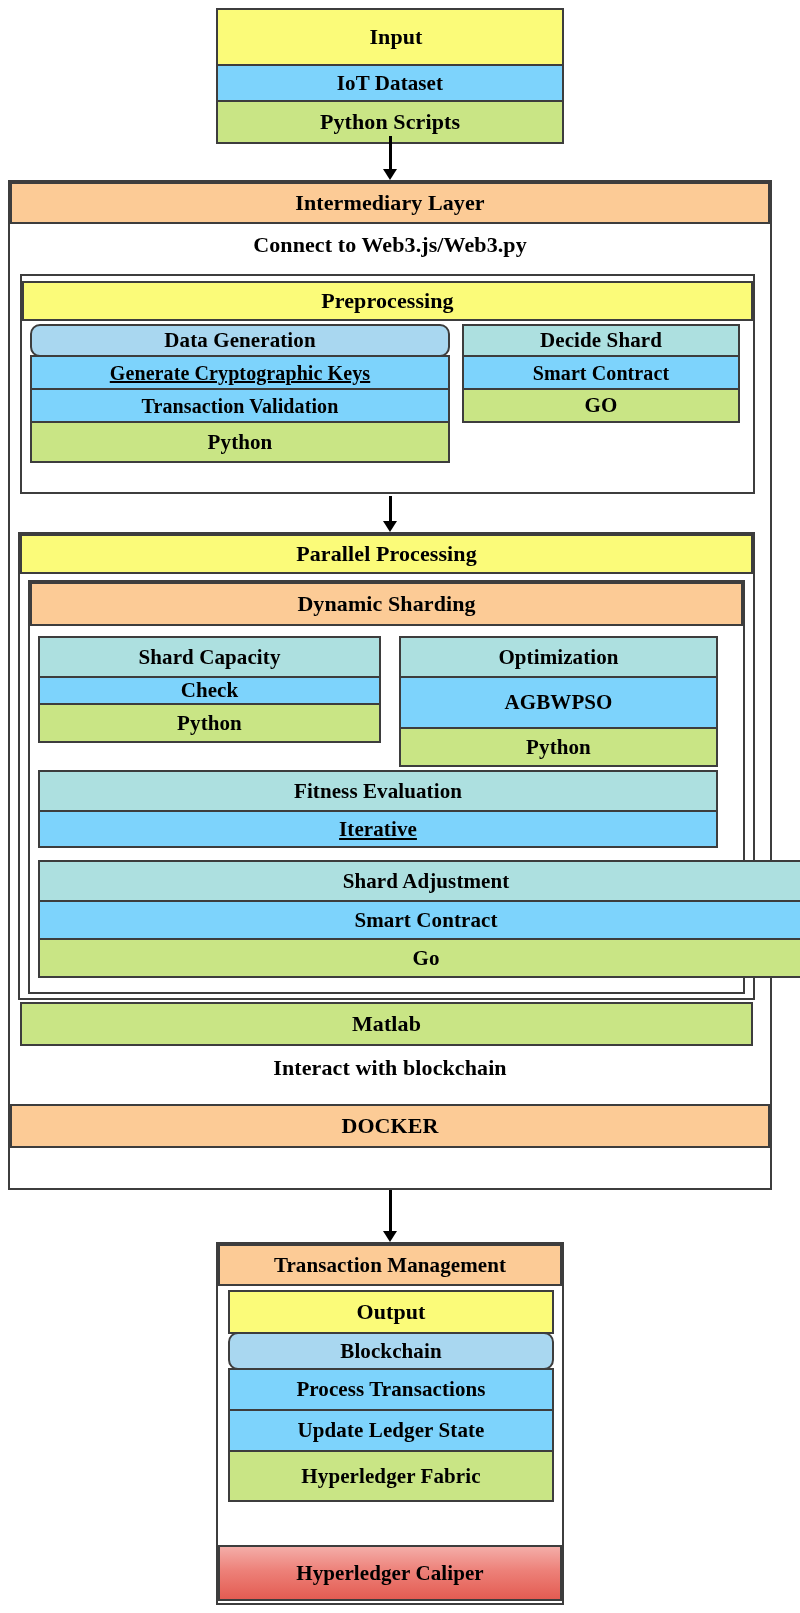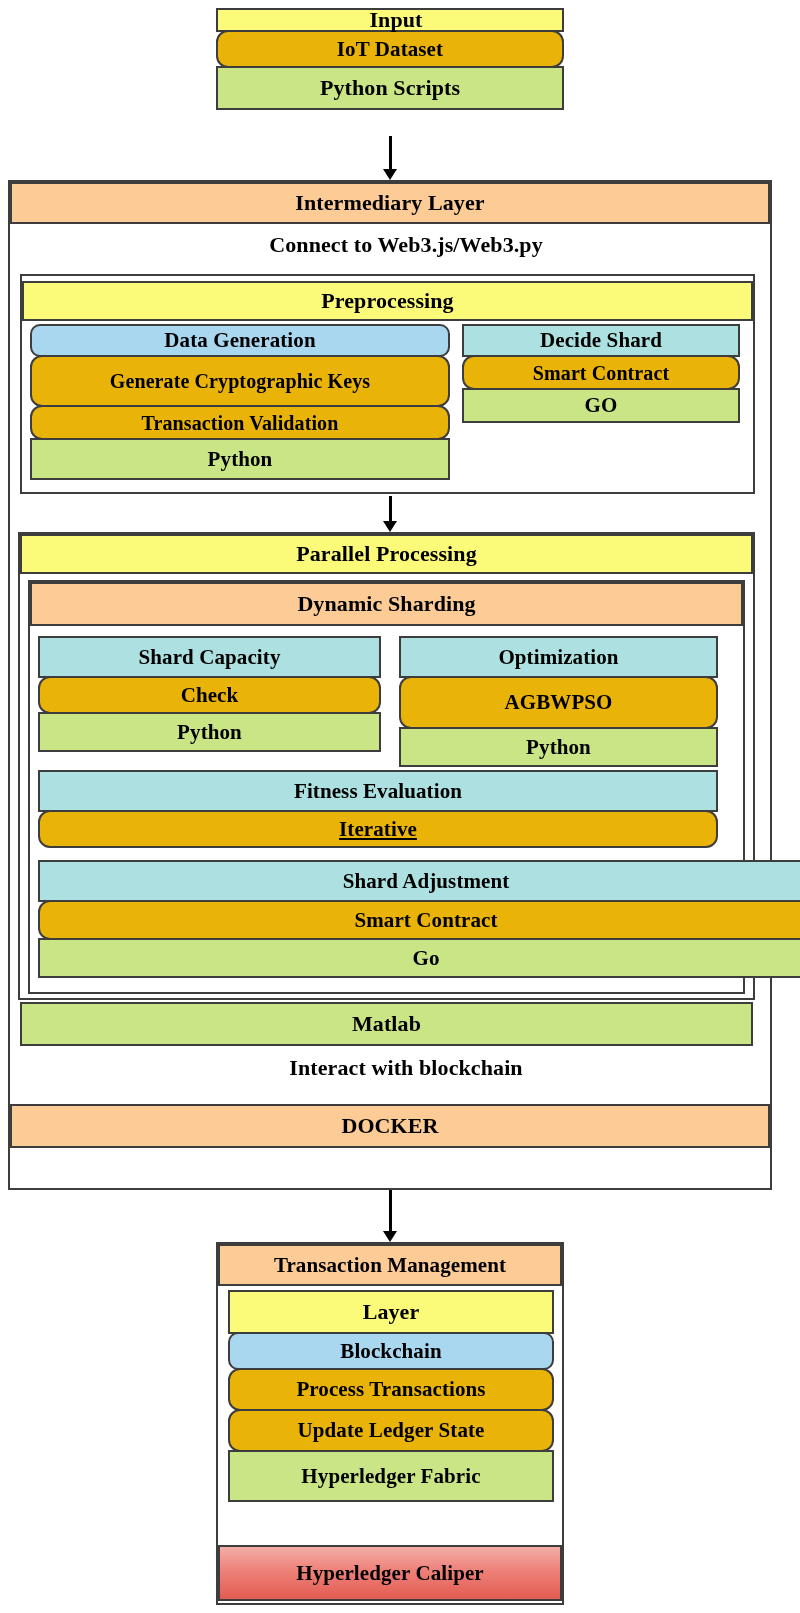--- a/index.html
+++ b/index.html
@@ -26,23 +26,23 @@
     color: #000000;
     text-align: center;
     line-height: 1;
     letter-spacing: 0.1px;
   }
   .c-yellow  { background: #FBFB79; }
   .c-green   { background: #C9E585; }
   .c-orange  { background: #FCCB96; }
   .c-blue    { background: #A9D7F0; border-radius: 10px; }
   .c-teal    { background: #ADE0E0; }
-  .c-white   { background: #eab308; border-radius: 12px; }
+  .c-white   { background: #7dd3fc; }
   .c-red     { background: linear-gradient(180deg,#F4ADA8 0%,#ED8179 45%,#E35C52 100%); }
-  .c-none    { background: transparent; border: none; margin-left: 16px; }
+  .c-none    { background: transparent; border: none; }
 
   .stack { box-sizing: border-box; }
   .stack > .cell + .cell { margin-top: -2px; }
 
   
   .frame {
     position: absolute;
     box-sizing: border-box;
     border: 2px solid #3d3d3d;
     background: #ffffff;
@@ -71,21 +71,21 @@
 
   
   .t22 { font-size: 22px; }
   .t21 { font-size: 21px; }
   .t20 { font-size: 20px; }
 </style>
 </head>
 <body>
 
 <div class="stack" style="position:absolute; left:216px; top:8px; width:348px;">
-  <div class="cell c-yellow t22" style="height:24px;padding-left:12px;">Input</div>
+  <div class="cell c-yellow t22" style="height:58px;padding-left:12px;">Input</div>
   <div class="cell c-white t21" style="height:38px;">IoT Dataset</div>
   <div class="cell c-green t22" style="height:44px;">Python Scripts</div>
 </div>
 
 <div class="arrow" style="left:390px; top:136px; height:44px;">
   <div class="shaft"></div>
   <div class="head"></div>
 </div>
 
 <div class="frame" style="left:8px; top:180px; width:764px; height:1010px;"></div>
@@ -93,21 +93,21 @@
 <div class="cell c-orange t22" style="position:absolute; left:10px; top:182px; width:760px; height:42px;">Intermediary Layer</div>
 
 <div class="cell c-none t22" style="position:absolute; left:10px; top:224px; width:760px; height:42px;">Connect to Web3.js/Web3.py</div>
 
 <div class="frame" style="left:20px; top:274px; width:735px; height:220px;"></div>
 
 <div class="cell c-yellow t22" style="position:absolute; left:22px; top:281px; width:731px; height:40px;">Preprocessing</div>
 
 <div class="stack" style="position:absolute; left:30px; top:324px; width:420px;">
   <div class="cell c-blue t21" style="height:33px;">Data Generation</div>
-  <div class="cell c-white t20" style="height:52px;">Generate Cryptographic Keys</div>
+  <div class="cell c-white t20" style="height:35px;text-decoration:underline;">Generate Cryptographic Keys</div>
   <div class="cell c-white t20" style="height:35px;">Transaction Validation</div>
   <div class="cell c-green t21" style="height:42px;">Python</div>
 </div>
 
 <div class="stack" style="position:absolute; left:462px; top:324px; width:278px;">
   <div class="cell c-teal t21" style="height:33px;">Decide Shard</div>
   <div class="cell c-white t20" style="height:35px;">Smart Contract</div>
   <div class="cell c-green t21" style="height:35px;">GO</div>
 </div>
 
@@ -119,21 +119,21 @@
 <div class="frame" style="left:18px; top:532px; width:737px; height:468px;"></div>
 
 <div class="cell c-yellow t22" style="position:absolute; left:20px; top:534px; width:733px; height:40px;">Parallel Processing</div>
 
 <div class="frame" style="left:28px; top:580px; width:717px; height:414px;"></div>
 
 <div class="cell c-orange t22" style="position:absolute; left:30px; top:582px; width:713px; height:44px;">Dynamic Sharding</div>
 
 <div class="stack" style="position:absolute; left:38px; top:636px; width:343px;">
   <div class="cell c-teal t21" style="height:42px;">Shard Capacity</div>
-  <div class="cell c-white t21" style="height:38px;">Check</div>
+  <div class="cell c-white t21" style="height:29px;">Check</div>
   <div class="cell c-green t21" style="height:40px;">Python</div>
 </div>
 
 <div class="stack" style="position:absolute; left:399px; top:636px; width:319px;">
   <div class="cell c-teal t21" style="height:42px;">Optimization</div>
   <div class="cell c-white t21" style="height:53px;">AGBWPSO</div>
   <div class="cell c-green t21" style="height:40px;">Python</div>
 </div>
 
 <div class="stack" style="position:absolute; left:38px; top:770px; width:680px;">
@@ -156,20 +156,20 @@
 <div class="arrow" style="left:390px; top:1190px; height:52px;">
   <div class="shaft"></div>
   <div class="head"></div>
 </div>
 
 <div class="frame" style="left:216px; top:1242px; width:348px; height:363px;"></div>
 
 <div class="cell c-orange t21" style="position:absolute; left:218px; top:1244px; width:344px; height:42px;">Transaction Management</div>
 
 <div class="stack" style="position:absolute; left:228px; top:1290px; width:326px;">
-  <div class="cell c-yellow t22" style="height:44px;">Layer</div>
+  <div class="cell c-yellow t22" style="height:44px;">Output</div>
   <div class="cell c-blue t21" style="height:38px;">Blockchain</div>
   <div class="cell c-white t21" style="height:43px;">Process Transactions</div>
   <div class="cell c-white t21" style="height:43px;">Update Ledger State</div>
   <div class="cell c-green t21" style="height:52px;">Hyperledger Fabric</div>
 </div>
 
 <div class="cell c-red t21" style="position:absolute; left:218px; top:1545px; width:344px; height:56px;">Hyperledger Caliper</div>
 
 </body></html>

